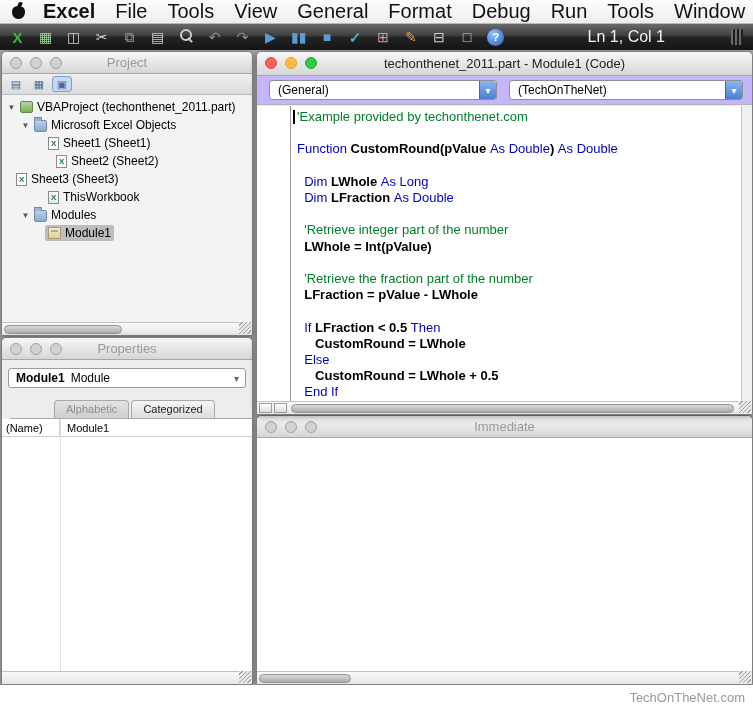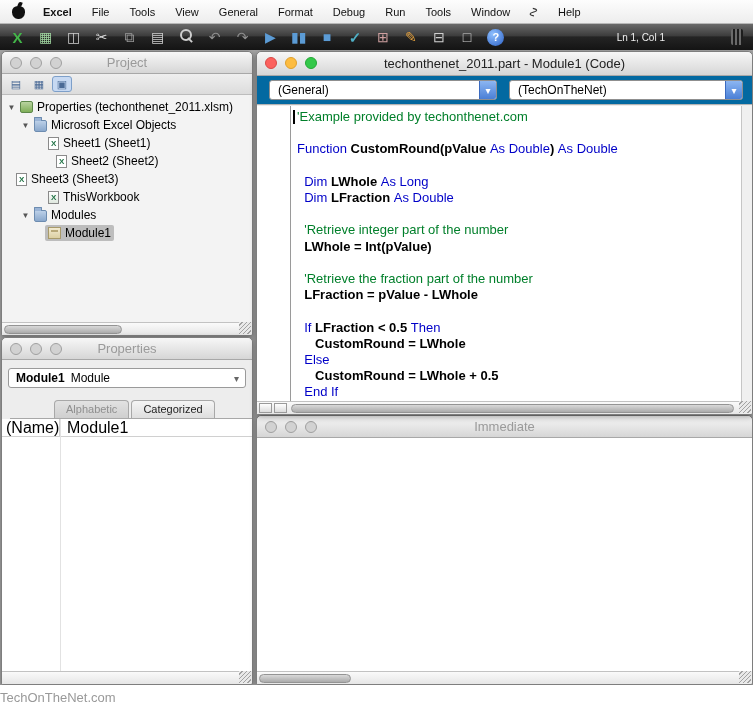--- a/index.html
+++ b/index.html
@@ -1,37 +1,37 @@
 <!DOCTYPE html>
 <html style="--kw: #0000c8; --cm: #007f2a;"><head>
 <meta charset="utf-8">
 <style>
   *{margin:0;padding:0;box-sizing:border-box;}
   html,body{width:753px;height:709px;}
   body{position:relative;font-family:"Liberation Sans",sans-serif;background:#a6a6a6;overflow:hidden;}
 
   
   .menubar{position:absolute;top:0;left:0;width:753px;height:24px;background:linear-gradient(#fdfdfd,#ededed);border-bottom:1px solid #b8b8b8;display:flex;align-items:center;padding:0 8px;z-index:40;}
-  .menu-item{font-size:11px;color:#111;padding:0 10px;white-space:nowrap;}
+  .menu-item{font-size:20px;color:#111;padding:0 10px;white-space:nowrap;}
   .app-name{font-weight:bold;}
   .menu-group{display:flex;}
   .apple-logo{width:13px;height:13px;margin:2px 8px 0 4px;background:#111;border-radius:45% 45% 46% 46%/40% 40% 52% 52%;position:relative;flex:0 0 13px;}
   .apple-logo::before{content:"";position:absolute;top:-4px;left:6px;width:4px;height:5px;background:#111;border-radius:60% 0 60% 0;transform:rotate(20deg);}
   .script-icon{color:#333;font-size:14px;display:inline-block;transform:rotate(90deg);margin:0 8px;}
 
   
   .toolbar{position:absolute;top:24px;left:0;width:753px;height:26px;background:linear-gradient(#6a6a6a 0%,#3d3d3d 45%,#242424 50%,#141414 100%);display:flex;align-items:center;padding:0 10px;z-index:40;}
   .tb-group{display:flex;align-items:center;gap:13px;}
   .tb-icon{font-size:14px;line-height:1;color:#cfcfcf;display:inline-flex;align-items:center;justify-content:center;min-width:15px;height:18px;}
   .tb-icon.bold{font-weight:bold;font-size:15px;}
   .shape-magnifier{position:relative;width:16px;}
   .shape-magnifier::before{content:"";width:8px;height:8px;border:2px solid #cfcfcf;border-radius:50%;position:absolute;top:1px;left:2px;}
   .shape-magnifier::after{content:"";width:2px;height:6px;background:#cfcfcf;position:absolute;top:9px;left:11px;transform:rotate(-45deg);}
   .shape-help{width:17px;height:17px;border-radius:50%;background:radial-gradient(circle at 35% 30%,#8fc0ff,#2a5fc4);color:#fff !important;font-size:11px;font-weight:bold;}
-  .tb-pos{margin-left:auto;margin-right:66px;color:#f0f0f0;font-size:10px;white-space:nowrap;}
+  .tb-pos{margin-left:auto;margin-right:66px;color:#f0f0f0;font-size:16px;white-space:nowrap;}
   .tb-grip{width:12px;height:16px;background:repeating-linear-gradient(90deg,#6a6a6a 0 2px,#1d1d1d 2px 4px);border-radius:2px;}
 
   
   .window{position:absolute;background:#ededed;border:1px solid #7e7e7e;border-radius:5px 5px 2px 2px;box-shadow:0 2px 6px rgba(0,0,0,.35);}
   .titlebar{height:22px;background:linear-gradient(#f7f7f7,#d6d6d6);border-bottom:1px solid #a8a8a8;border-radius:5px 5px 0 0;position:relative;display:flex;align-items:center;justify-content:center;}
   .titlebar .title{font-size:13px;color:#222;}
   .titlebar.inactive .title{color:#9a9a9a;}
   .lights{position:absolute;left:8px;top:5px;display:flex;gap:8px;}
   .light{width:12px;height:12px;border-radius:50%;background:#d2d2d2;border:1px solid #a0a0a0;}
   .light.close{background:#fc615d;border-color:#d84a46;}
@@ -64,49 +64,49 @@
   
   .properties-window{left:1px;top:337px;width:252px;height:348px;}
   .prop-combo{margin:8px 6px 0 6px;height:20px;background:#fff;border:1px solid #9a9a9a;border-radius:3px;display:flex;align-items:center;padding:0 7px;font-size:12px;position:relative;}
   .prop-combo .obj{font-weight:bold;margin-right:6px;}
   .prop-combo .chev{position:absolute;right:6px;color:#666;font-size:10px;}
   .prop-tabs{margin-top:11px;padding-left:44px;border-bottom:1px solid #a8a8a8;height:20px;display:flex;align-items:flex-end;gap:2px;margin-left:8px;}
   .prop-tab{font-size:11px;padding:2px 11px 3px;border:1px solid #a8a8a8;border-bottom:none;border-radius:4px 4px 0 0;background:linear-gradient(#f5f5f5,#dedede);color:#222;}
   .prop-tab.active{background:linear-gradient(#e2e2e2,#cfcfcf);color:#8f8f8f;}
   .prop-grid{position:absolute;top:81px;left:0;right:0;bottom:13px;background:#fff;}
   .prop-grid::before{content:"";position:absolute;left:58px;top:0;bottom:0;width:1px;background:#e2e2e2;}
-  .pg-row{height:18px;display:flex;border-bottom:1px solid #d0d0d0;font-size:16px;align-items:center;}
+  .pg-row{height:18px;display:flex;border-bottom:1px solid #d0d0d0;font-size:11px;align-items:center;}
   .pg-name{width:58px;flex:0 0 58px;border-right:1px solid #d0d0d0;padding:1px 4px;height:100%;display:flex;align-items:center;}
   .pg-value{flex:1;padding:1px 7px;}
 
   
   .code-window{left:256px;top:51px;width:497px;height:364px;z-index:10;}
   .code-window .titlebar{height:24px;}
-  .combo-row{height:29px;background:#0369a1;border-bottom:1px solid #b4b4b4;position:relative;}
+  .combo-row{height:29px;background:#c4b5fd;border-bottom:1px solid #b4b4b4;position:relative;}
   .combo{position:absolute;top:4px;height:20px;background:#fff;border:1px solid #8f8f8f;border-radius:3px;font-size:12px;display:flex;align-items:center;padding-left:8px;}
   .combo.obj{left:12px;width:228px;}
   .combo.proc{left:252px;width:234px;}
   .combo-btn{position:absolute;right:0;top:0;bottom:0;width:17px;background:linear-gradient(#8cb6f2,#4a7fd6);border-left:1px solid #3a6ac0;border-radius:0 2px 2px 0;color:#fff;font-size:10px;display:flex;align-items:center;justify-content:center;}
   .code-area{position:absolute;top:54px;left:0;right:11px;bottom:13px;background:#fff;overflow:hidden;}
   .margin-line{position:absolute;top:0;bottom:0;left:33px;width:1px;background:#9a9a9a;}
   .code-lines{position:absolute;top:3px;left:40px;white-space:pre;font-size:13px;line-height:16.2px;color:#000;}
   .tok-k{color:var(--kw,#0000c8);}
   .tok-c{color:var(--cm,#007f2a);}
   .tok-n{color:#000;font-weight:bold;}
   .cursor{position:absolute;left:36px;top:4px;width:2px;height:14px;background:#000;}
   .vscroll{position:absolute;top:54px;right:0;width:11px;bottom:13px;background:#f0f0f0;border-left:1px solid #c6c6c6;}
   .split-icons{position:absolute;left:2px;top:1px;display:flex;gap:2px;}
   .split-icon{width:13px;height:10px;border:1px solid #9a9a9a;background:linear-gradient(#ffffff,#dcdcdc);}
 
   
   .immediate-window{left:256px;top:415px;width:497px;height:270px;}
   .immediate-body{position:absolute;top:22px;left:0;right:0;bottom:13px;background:#fff;}
 
   
-  .footer{position:absolute;left:0;bottom:0;width:753px;height:24px;background:#fff;display:flex;align-items:center;padding-right:8px;z-index:40;}
+  .footer{position:absolute;left:0;bottom:0;width:753px;height:24px;background:#fff;display:flex;align-items:center;justify-content:flex-end;padding-right:8px;z-index:40;}
   .watermark{color:#999;font-size:13px;}
 </style>
 </head>
 <body>
 
 <div class="menubar">
   <span class="apple-logo"></span>
   <span class="menu-item app-name">Excel</span>
   <span id="menu-items" class="menu-group">
       <span class="menu-item">File</span>
@@ -160,21 +160,21 @@
   <div class="panel-toolbar" id="project-toolbar">
       <span class="pt-icon">▤</span>
       <span class="pt-icon">▦</span>
       <span class="pt-icon pressed">▣</span>
     </div>
   <div class="tree" id="project-tree">
       <div class="tree-row" style="padding-left: 4px;">
         <span class="expander">▼</span>
         <span class="row-body">
           <span class="ticon project"></span>
-          <span class="tlabel">Properties (techonthenet_2011.xlsm)</span>
+          <span class="tlabel">VBAProject (techonthenet_2011.part)</span>
         </span>
       </div>
       <div class="tree-row" style="padding-left: 18px;">
         <span class="expander">▼</span>
         <span class="row-body">
           <span class="ticon folder"></span>
           <span class="tlabel">Microsoft Excel Objects</span>
         </span>
       </div>
       <div class="tree-row" style="padding-left: 32px;">

